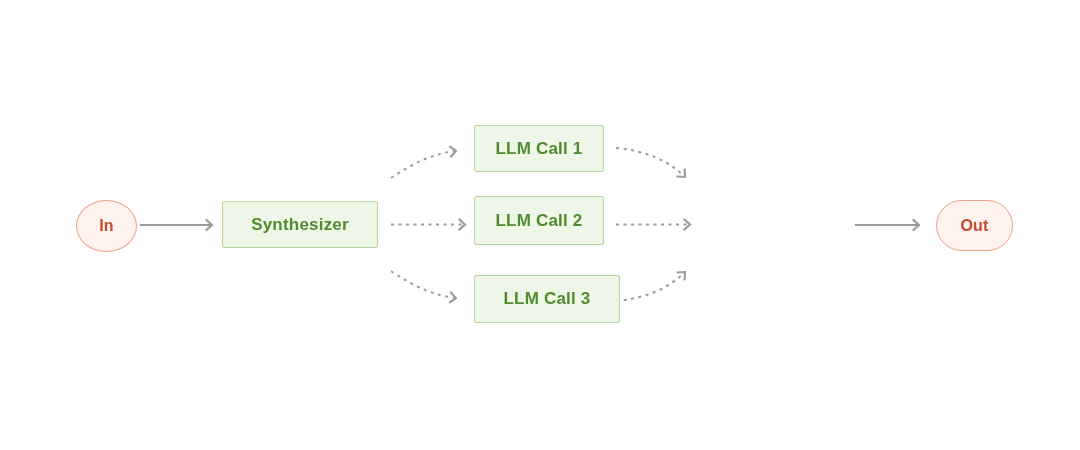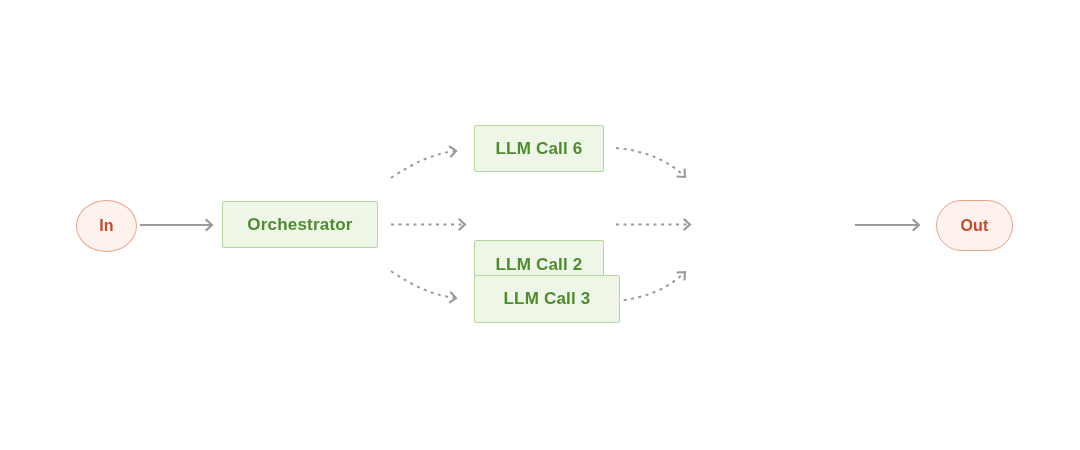--- a/index.html
+++ b/index.html
@@ -88,28 +88,28 @@
     <path class="edge dashed" marker-end="url(#chevron)" d="M 616 301 Q 660 297 685 272"></path>
 
     <path class="edge solid" marker-end="url(#chevron)" d="M 855 225 H 919"></path>
   </svg>
 
   <div class="node terminal ellipse" style="left:76px; top:200px; width:61px; height:52px;">
     <span>In</span>
   </div>
 
   <div class="node box" style="left:222px; top:201px; width:156px; height:47px;">
-    <span>Orchestrator</span>
+    <span>Synthesizer</span>
   </div>
 
   <div class="node box" style="left:474px; top:125px; width:130px; height:47px;">
-    <span>LLM Call 6</span>
+    <span>LLM Call 1</span>
   </div>
 
-  <div class="node box" style="left:474px; top:196px; width:130px; height:49px;margin-top:44px;">
+  <div class="node box" style="left:474px; top:196px; width:130px; height:49px;">
     <span>LLM Call 2</span>
   </div>
 
   <div class="node box" style="left:474px; top:275px; width:146px; height:48px;">
     <span>LLM Call 3</span>
   </div>
 
 
   <div class="node terminal pill" style="left:936px; top:200px; width:77px; height:51px;">
     <span>Out</span>

